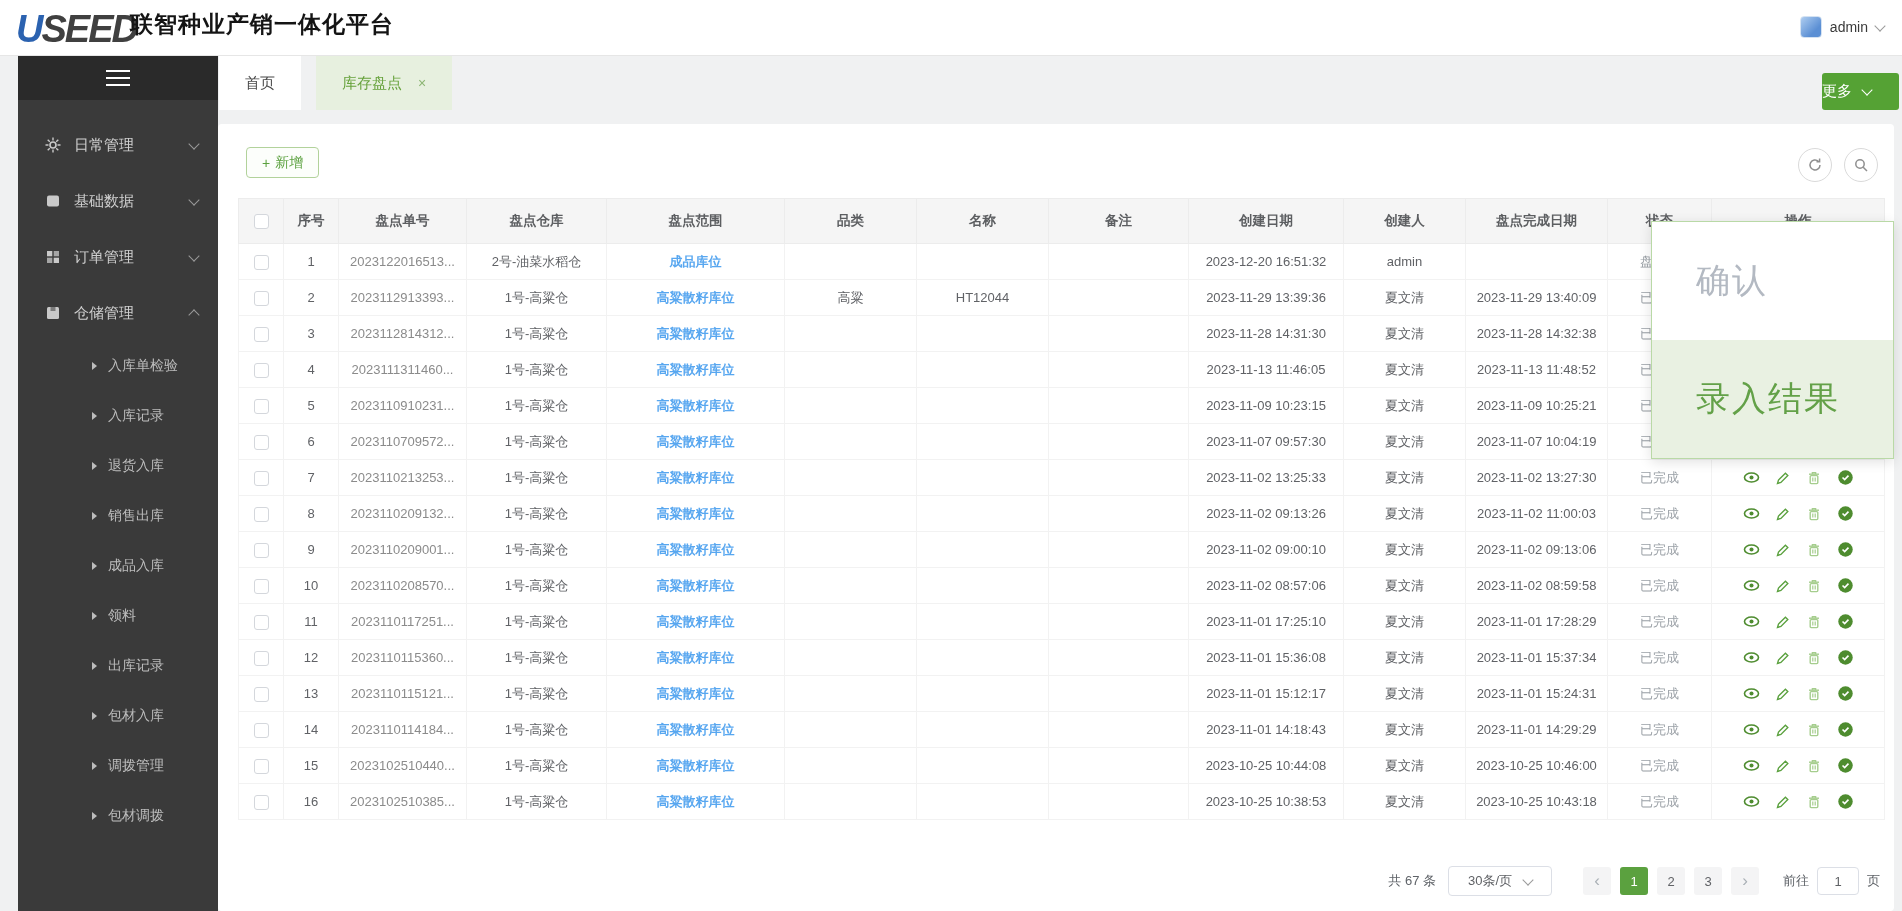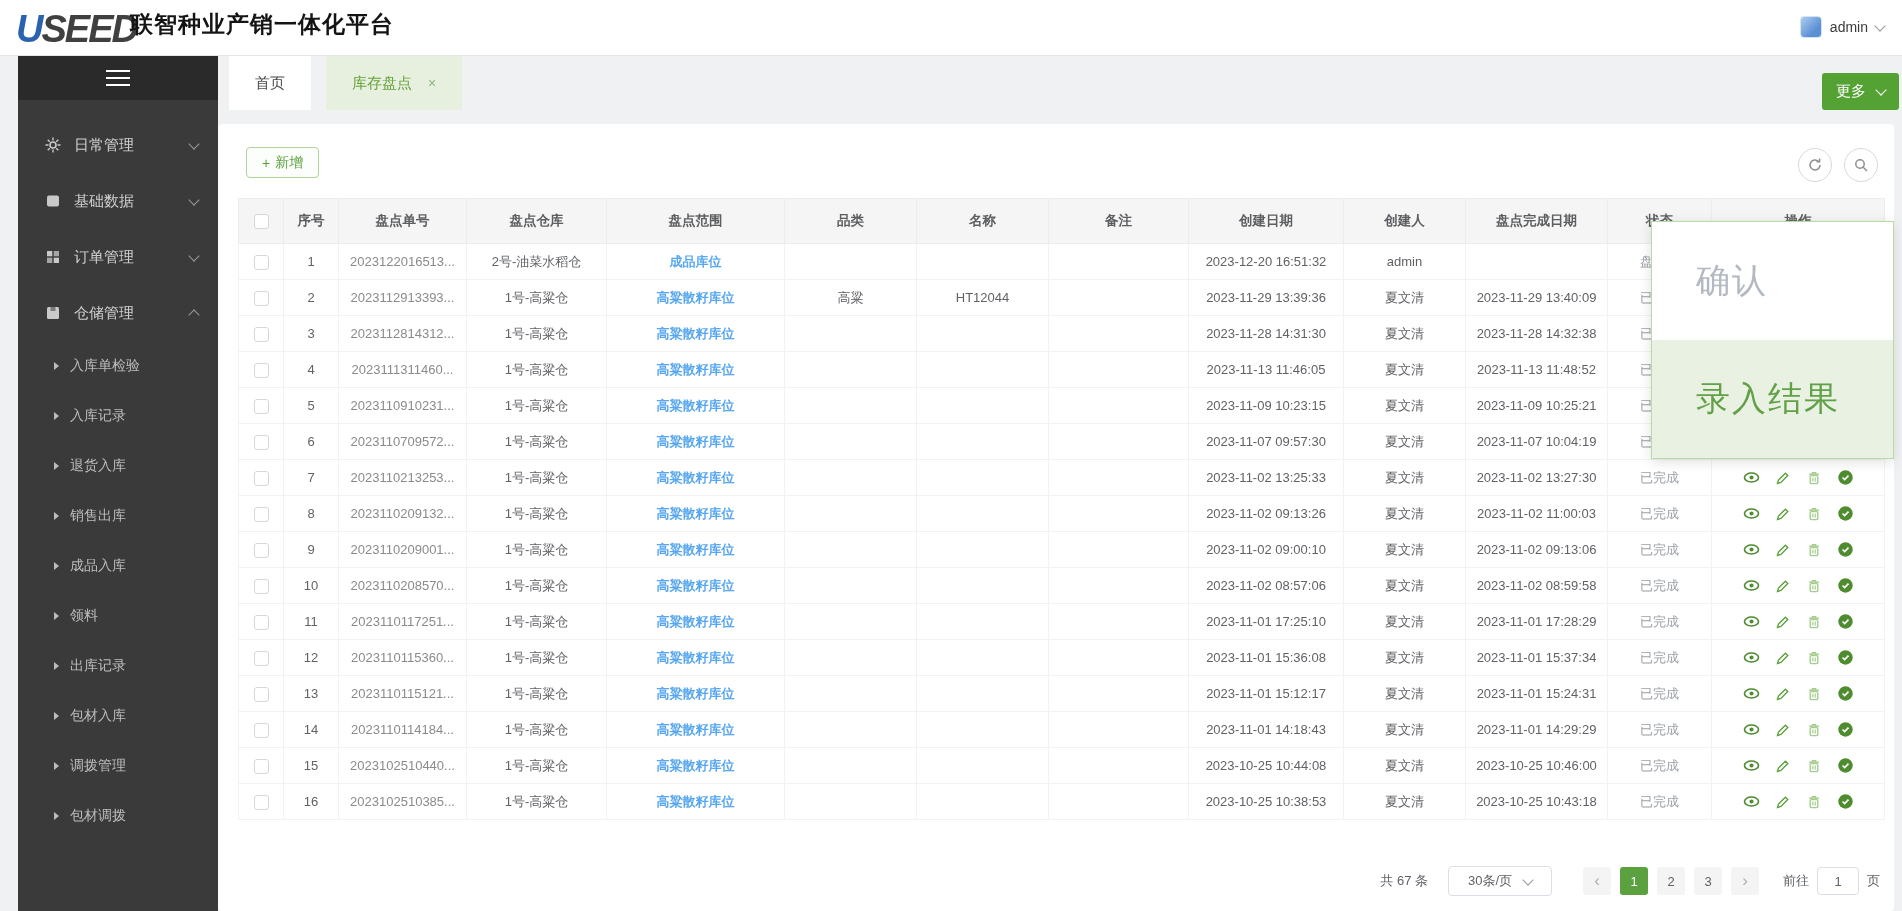--- a/index.html
+++ b/index.html
@@ -22,31 +22,31 @@
   
   .sidebar { position:absolute; left:0; top:56px; bottom:0; width:200px; background:#3a3a3a; z-index:6;margin-left:18px; }
   .burger-strip { height:44px; background:#2a2a2a; display:flex; align-items:center; justify-content:center; }
   .burger { width:24px; height:2.5px; background:#fff; position:relative; }
   .burger::before, .burger::after { content:""; position:absolute; left:0; width:24px; height:2.5px; background:#fff; }
   .burger::before { top:-7px; } .burger::after { top:7px; }
   .menu { padding-top:17px; }
   .menu-item { height:56px; display:flex; align-items:center; gap:13px; padding:0 20px 0 27px; color:#d0d0d0; font-size:15px; cursor:pointer; }
   .menu-item svg { flex:0 0 auto; color:#c9c9c9; }
   .menu-item .chev { margin-left:auto; }
-  .sub-item { height:50px; display:flex; align-items:center; gap:11px; padding-left:36px; color:#bdbdbd; font-size:14px; cursor:pointer; }
+  .sub-item { height:50px; display:flex; align-items:center; gap:11px; padding-left:74px; color:#bdbdbd; font-size:14px; cursor:pointer; }
   .tri { width:0; height:0; border-left:5px solid #bdbdbd; border-top:4px solid transparent; border-bottom:4px solid transparent; }
 
   
   .tabbar { position:absolute; left:200px; top:56px; right:0; height:54px; background:#f0f1f2; z-index:5; }
   .tabs { display:flex; padding-left:19px; height:100%; gap:15px; }
   .tab { display:flex; align-items:center; padding:0 26px; font-size:15px; height:100%; cursor:pointer; }
-  .tab.plain { background:#fff; color:#4a4a4a;margin-left:10px; }
+  .tab.plain { background:#fff; color:#4a4a4a; }
   .tab.active { background:#e7f0df; color:#67a23c; gap:16px; }
   .tab .close-x { font-size:14px; color:#8cb573; }
-  .more-btn { position:absolute; right:3px; top:17px; height:37px; width:77px; background:#55a234; border-radius:3px; color:#fff; font-size:15px; display:flex; align-items:center; justify-content:center; gap:11px; cursor:pointer; }
+  .more-btn { position:absolute; right:3px; top:17px; height:37px; width:77px; background:#55a234; border-radius:3px; color:#fff; font-size:15px; display:flex; align-items:center; justify-content:flex-start; gap:11px; cursor:pointer; }
 
   
   .card { position:absolute; left:218px; top:124px; right:8px; bottom:0; background:#fff; border-radius:4px; padding:22px 10px 0 20px; z-index:4; }
   .add-btn { display:inline-flex; align-items:center; gap:5px; height:31px; padding:0 15px; border:1px solid #b2d29b; border-radius:4px; background:#fcfefb; color:#5ba13f; font-size:14px; cursor:pointer; margin:1px 0 20px 8px; }
   .round-btn { position:absolute; top:24px; width:34px; height:34px; border:1px solid #dadada; border-radius:50%; background:#fff; display:flex; align-items:center; justify-content:center; color:#8f8f8f; cursor:pointer; }
   .round-btn.refresh { right:62px; }
   .round-btn.search { right:16px; }
 
   
   table { border-collapse:collapse; table-layout:fixed; width:1646px; border:1px solid #ebebeb; }
@@ -54,21 +54,21 @@
   td { height:36px; font-size:13px; color:#606266; text-align:center; border:1px solid #f2f2f2; overflow:hidden; white-space:nowrap; }
   td.c-order { color:#8b8b8b; }
   a.link { color:#58a7f0; text-decoration:none; font-weight:bold; cursor:pointer; }
   .checkbox { display:inline-block; width:15px; height:15px; border:1px solid #d4d7dc; border-radius:3px; background:#fff; cursor:pointer; vertical-align:middle; }
   td.c-status { color:#9aa0a6; }
   .ops { display:flex; align-items:center; justify-content:center; gap:15px; }
   .ops span { display:inline-flex; cursor:pointer; }
 
   
   .pager { display:flex; align-items:center; justify-content:flex-end; margin:46px 4px 0 0; font-size:13px; color:#5f6368; }
-  .per-page { width:104px; height:30px; border:1px solid #dcdfe6; border-radius:4px; background:#fff; display:flex; align-items:center; justify-content:center; gap:12px; margin:0 22px 0 20px; color:#606266; cursor:pointer; }
+  .per-page { width:104px; height:30px; border:1px solid #dcdfe6; border-radius:4px; background:#fff; display:flex; align-items:center; justify-content:center; gap:12px; margin:0 22px 0 12px; color:#606266; cursor:pointer; }
   .pg-btn { min-width:28px; height:28px; padding:0 4px; background:#f4f4f5; border-radius:3px; display:flex; align-items:center; justify-content:center; margin-left:9px; color:#606266; cursor:pointer; font-size:13px; }
   .pg-btn.arrow { color:#aab0b6; font-size:17px; }
   .pg-btn.active { background:#5ba13f; color:#fff; }
   .goto { display:flex; align-items:center; gap:8px; margin-left:24px; }
   .goto input { width:42px; height:28px; border:1px solid #dcdfe6; border-radius:4px; text-align:center; font-size:13px; color:#606266; font-family:inherit; }
 
   
   .popup { position:absolute; left:1651px; top:221px; width:243px; height:238px; background:#fff; border:1px solid #b9d9a6; box-shadow:0 3px 12px rgba(0,0,0,.12); z-index:30; display:flex; flex-direction:column; }
   .popup-item { flex:1; display:flex; align-items:center; padding-left:44px; font-size:34px; letter-spacing:2px; color:#b3b9c2; cursor:pointer; }
   .popup-item.highlight { background:#e9f1e2; color:#63a148; }

